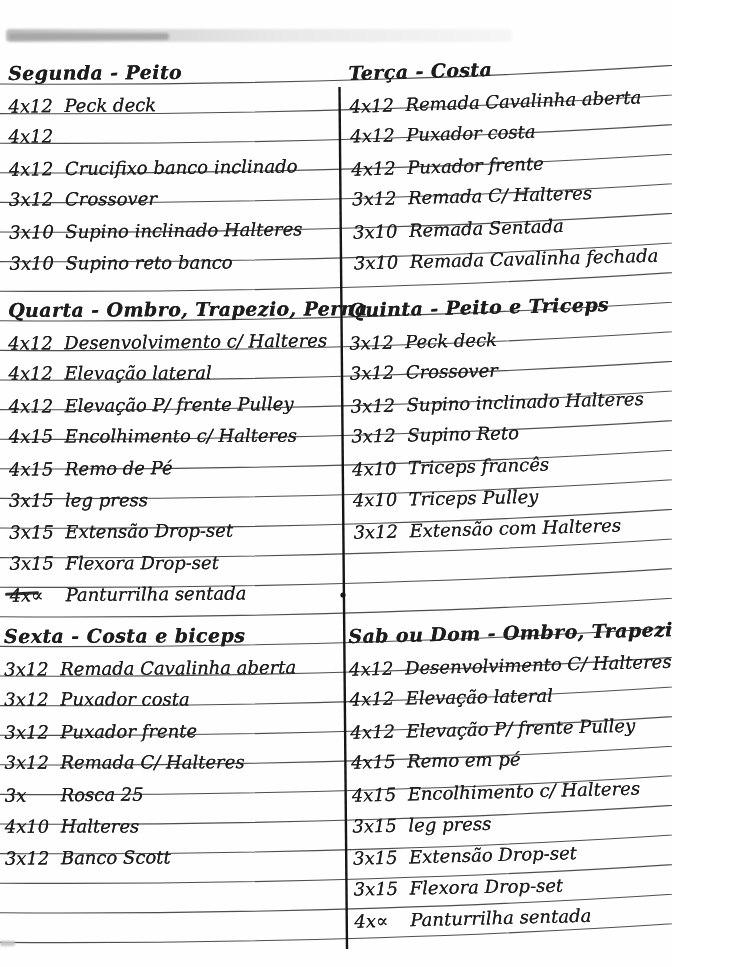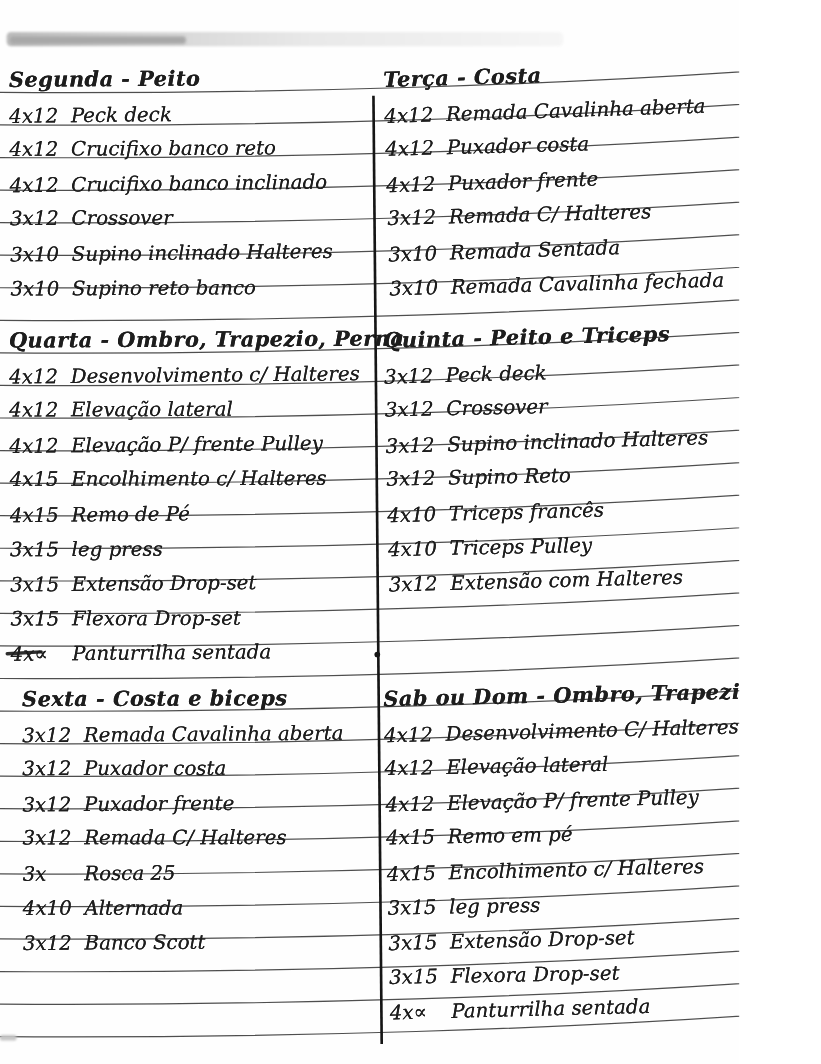--- a/index.html
+++ b/index.html
@@ -94,21 +94,20 @@
   <div id="sections">
   <section class="day-section" style="left: 8px; top: 54.4px; width: 330px; transform: rotate(-0.4deg); transform-origin: left top;">
     <h2 class="day-title">Segunda - Peito</h2>
     <div class="rows">
           <div class="row">
             <span class="sets">4x12</span>
             <span class="name">Peck deck</span>
           </div>
           <div class="row">
             <span class="sets">4x12</span>
-            <span class="name">Crucifixo banco reto</span>
           </div>
           <div class="row">
             <span class="sets">4x12</span>
             <span class="name">Crucifixo banco inclinado</span>
           </div>
           <div class="row">
             <span class="sets">3x12</span>
             <span class="name">Crossover</span>
           </div>
           <div class="row">
@@ -221,21 +220,21 @@
             <span class="sets">4x10</span>
             <span class="name">Triceps Pulley</span>
           </div>
           <div class="row">
             <span class="sets">3x12</span>
             <span class="name">Extensão com Halteres</span>
           </div>
         </div>
   </section>
 
-  <section class="day-section" style="left: 20px; top: 616.8px; width: 330px; transform: rotate(-0.2deg); transform-origin: left top;">
+  <section class="day-section" style="left: 4px; top: 616.8px; width: 330px; transform: rotate(-0.2deg); transform-origin: left top;">
     <h2 class="day-title">Sexta - Costa e biceps</h2>
     <div class="rows">
           <div class="row">
             <span class="sets">3x12</span>
             <span class="name">Remada Cavalinha aberta</span>
           </div>
           <div class="row">
             <span class="sets">3x12</span>
             <span class="name">Puxador costa</span>
           </div>
@@ -246,21 +245,21 @@
           <div class="row">
             <span class="sets">3x12</span>
             <span class="name">Remada C/ Halteres</span>
           </div>
           <div class="row">
             <span class="sets">3x</span>
             <span class="name">Rosca 25</span>
           </div>
           <div class="row">
             <span class="sets">4x10</span>
-            <span class="name">Alternada</span>
+            <span class="name">Halteres</span>
           </div>
           <div class="row">
             <span class="sets">3x12</span>
             <span class="name">Banco Scott</span>
           </div>
         </div>
   </section>
 
   <section class="day-section" style="left: 348px; top: 616.8px; width: 392px; transform: rotate(-1.2deg); transform-origin: left top;">
     <h2 class="day-title">Sab ou Dom - Ombro, Trapezio, Perna</h2>

